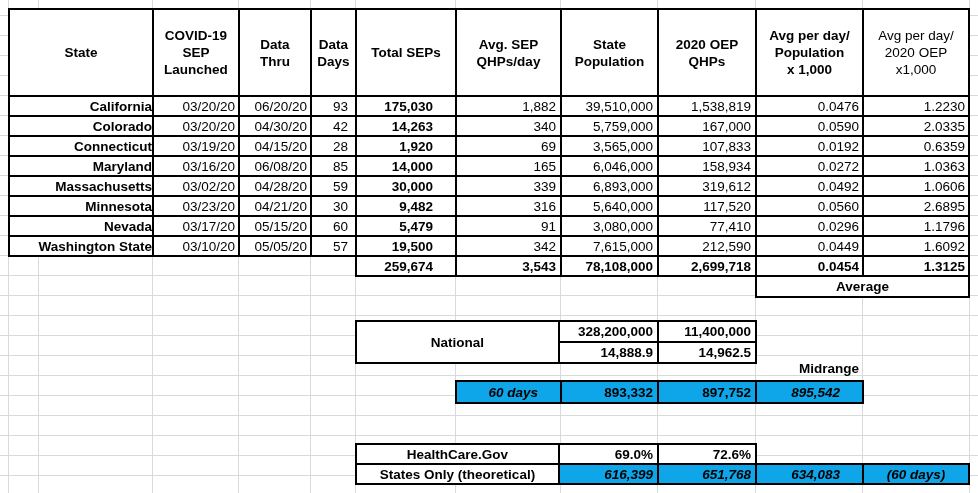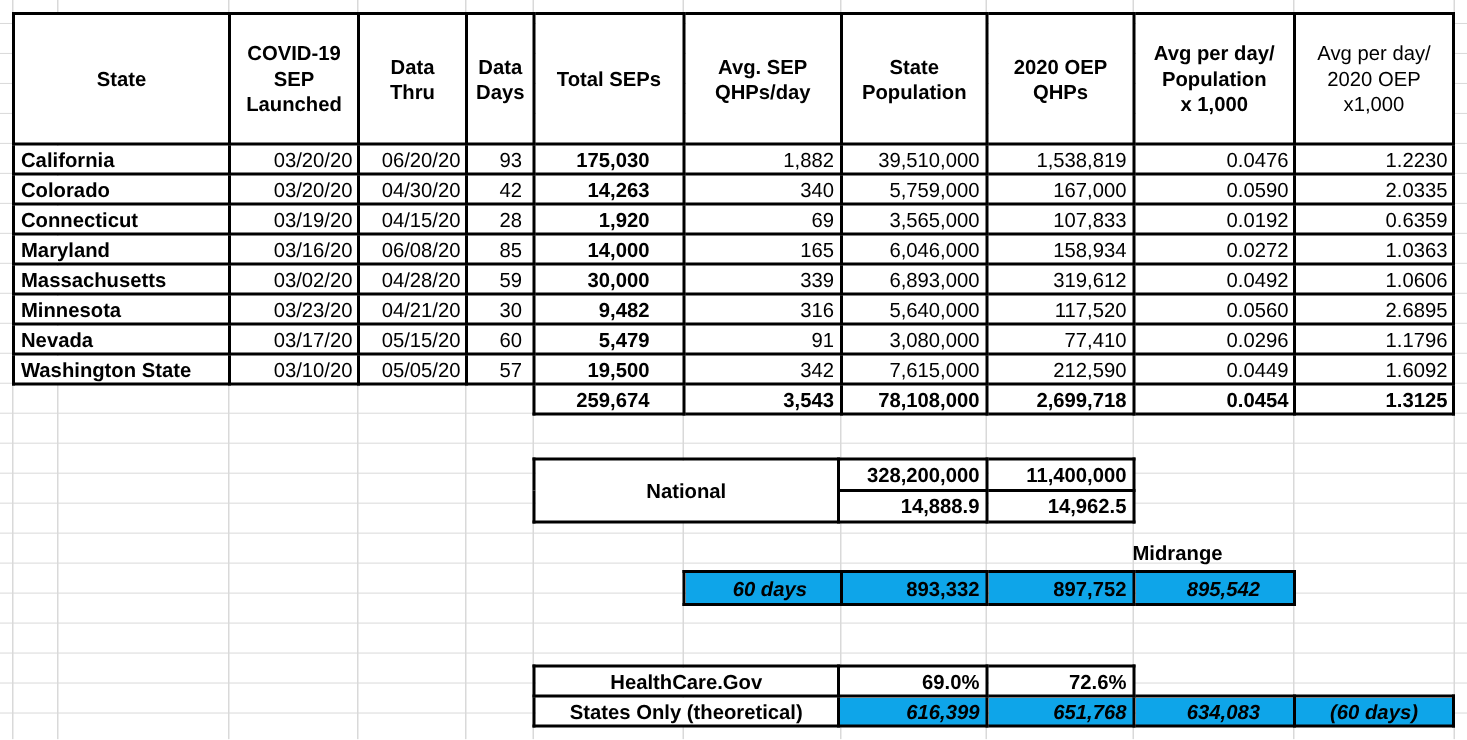--- a/index.html
+++ b/index.html
@@ -24,37 +24,37 @@
   .empty{border:none;background:transparent;}
 
   
   .main{left:8px;top:8px;width:960px;}
   .main thead tr{height:87px;}
   .main tbody tr{height:20px;}
   .main th{font-weight:bold;text-align:center;white-space:pre-line;line-height:17px;}
   .main th.reg{font-weight:normal;}
   .avg-row{height:21px !important;}
 
-  .L{text-align:left;padding-left:4px;}
+  .L{text-align:right;padding-left:4px;}
   .R{text-align:right;padding-right:4px;}
   .C{text-align:center;}
   .pr3{padding-right:3px;}
   .pr6{padding-right:22px;}
   .pr7{padding-right:7px;margin-left:37px;}
   .B{font-weight:bold;}
   .I{font-style:italic;}
   .Y{background:#0ea5e9;}
 
   
-  .national{left:355px;top:305px;width:400px;padding-left:37px;}
+  .national{left:355px;top:320px;width:400px;padding-left:37px;}
   .national tr{height:21px;}
 
   
   .midrange{position:absolute;z-index:1;left:755px;top:359px;width:104px;height:20px;
-            line-height:20px;font-weight:bold;font-size:13.5px;padding-right:2px;}
+            line-height:20px;text-align:right;font-weight:bold;font-size:13.5px;padding-right:2px;}
 
   
   .sixty{left:455px;top:380px;width:407px;}
   .sixty tr{height:22px;}
 
   
   .hc{left:355px;top:443px;width:613px;}
   .hc tr{height:20px;}
 </style>
 </head>
@@ -214,20 +214,24 @@
       </tr>
       <tr>
         <td class="empty" colspan="4"></td>
         <td class="bd R pr6 B">259,674</td>
         <td class="bd R B">3,543</td>
         <td class="bd R B">78,108,000</td>
         <td class="bd R B">2,699,718</td>
         <td class="bd R pr3 B">0.0454</td>
         <td class="bd R pr3 B">1.3125</td>
       </tr>
+      <tr class="avg-row">
+        <td class="empty" colspan="8"></td>
+        <td class="bd C B" colspan="2">Average</td>
+      </tr>
     </tbody>
   </table>
 
   <table class="national">
     <colgroup>
         <col style="width:203px">
         <col style="width:99px">
         <col style="width:98px">
       </colgroup>
     <tbody>

